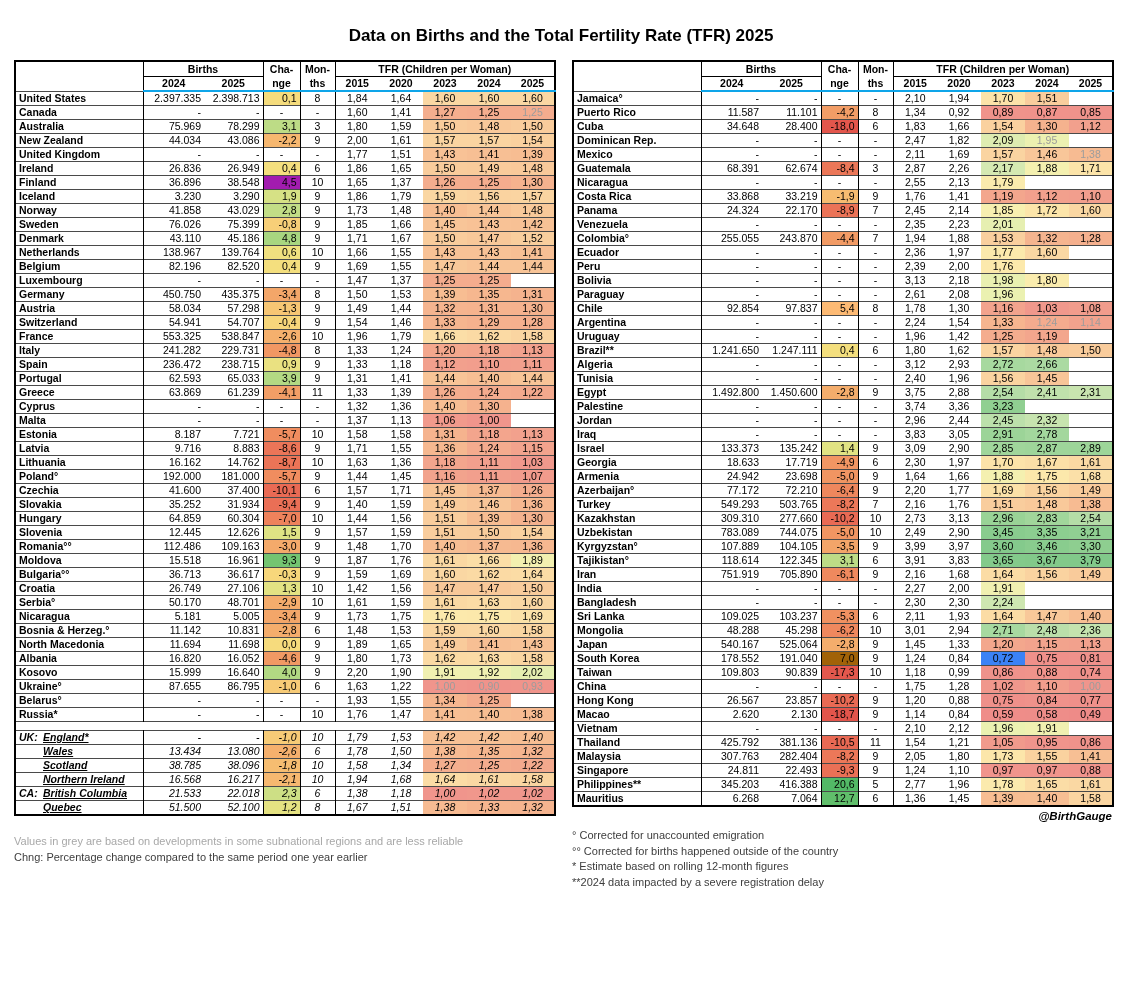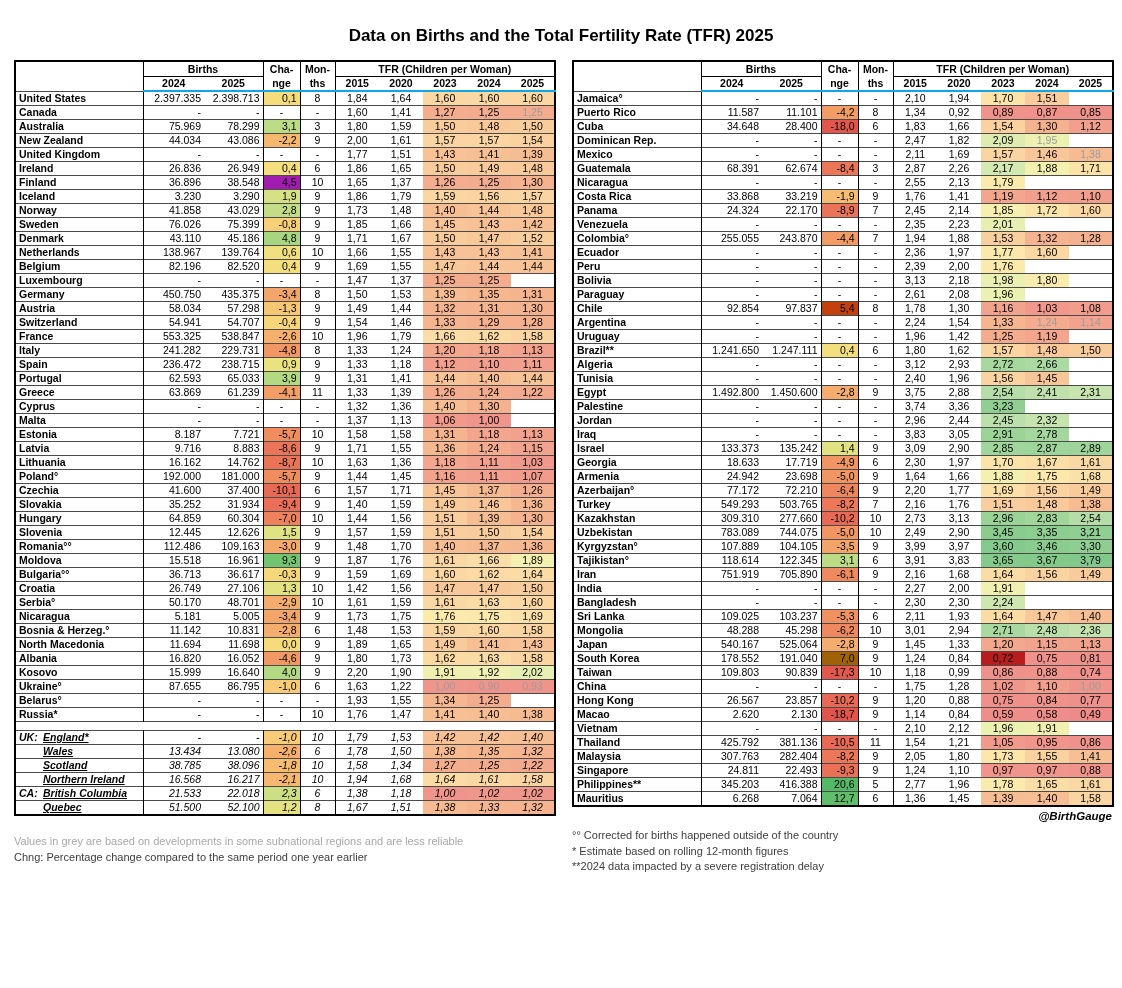--- a/index.html
+++ b/index.html
@@ -915,21 +915,21 @@
               <td class="c-tfr">2,61</td>
               <td class="c-tfr">2,08</td>
               <td class="c-tfr" style="background: rgb(235, 241, 177);">1,96</td>
               <td class="c-tfr"></td>
               <td class="c-tfr"></td>
             </tr>
             <tr>
               <td class="c-name vr">Chile</td>
               <td class="c-num">92.854</td>
               <td class="c-num vr">97.837</td>
-              <td class="c-chg vr" style="background: #c2410c; text-align: right;">5,4</td>
+              <td class="c-chg vr" style="background: #fdba74; text-align: right;">5,4</td>
               <td class="c-mon vr">8</td>
               <td class="c-tfr">1,78</td>
               <td class="c-tfr">1,30</td>
               <td class="c-tfr" style="background: rgb(242, 163, 141);">1,16</td>
               <td class="c-tfr" style="background: rgb(240, 152, 140);">1,03</td>
               <td class="c-tfr" style="background: rgb(241, 156, 140);">1,08</td>
             </tr>
             <tr>
               <td class="c-name vr">Argentina</td>
               <td class="c-num">-</td>
@@ -1219,21 +1219,21 @@
               <td class="c-tfr" style="background: rgb(242, 161, 141);">1,13</td>
             </tr>
             <tr>
               <td class="c-name vr">South Korea</td>
               <td class="c-num">178.552</td>
               <td class="c-num vr">191.040</td>
               <td class="c-chg vr" style="background: #a16207;">7,0</td>
               <td class="c-mon vr">9</td>
               <td class="c-tfr">1,24</td>
               <td class="c-tfr">0,84</td>
-              <td class="c-tfr" style="background: #b91c1c;">0,72</td>
+              <td class="c-tfr" style="background: #3b82f6;">0,72</td>
               <td class="c-tfr" style="background: rgb(239, 144, 138);">0,75</td>
               <td class="c-tfr" style="background: rgb(239, 145, 139);">0,81</td>
             </tr>
             <tr>
               <td class="c-name vr">Taiwan</td>
               <td class="c-num">109.803</td>
               <td class="c-num vr">90.839</td>
               <td class="c-chg vr" style="background: rgb(227, 88, 77);">-17,3</td>
               <td class="c-mon vr">10</td>
               <td class="c-tfr">1,18</td>
@@ -1347,19 +1347,20 @@
               <td class="c-tfr">1,36</td>
               <td class="c-tfr">1,45</td>
               <td class="c-tfr" style="background: rgb(247, 189, 146);">1,39</td>
               <td class="c-tfr" style="background: rgb(247, 190, 147);">1,40</td>
               <td class="c-tfr" style="background: rgb(250, 213, 161);">1,58</td>
             </tr>
           </tbody>
         </table>
       <div class="attr">@BirthGauge</div>
       <div class="fn fn-right">
+        <div>° Corrected for unaccounted emigration</div>
         <div>°° Corrected for births happened outside of the country</div>
         <div>* Estimate based on rolling 12-month figures</div>
         <div>**2024 data impacted by a severe registration delay</div>
       </div>
     </div>
   </div>
 </div>
 
 </body></html>

